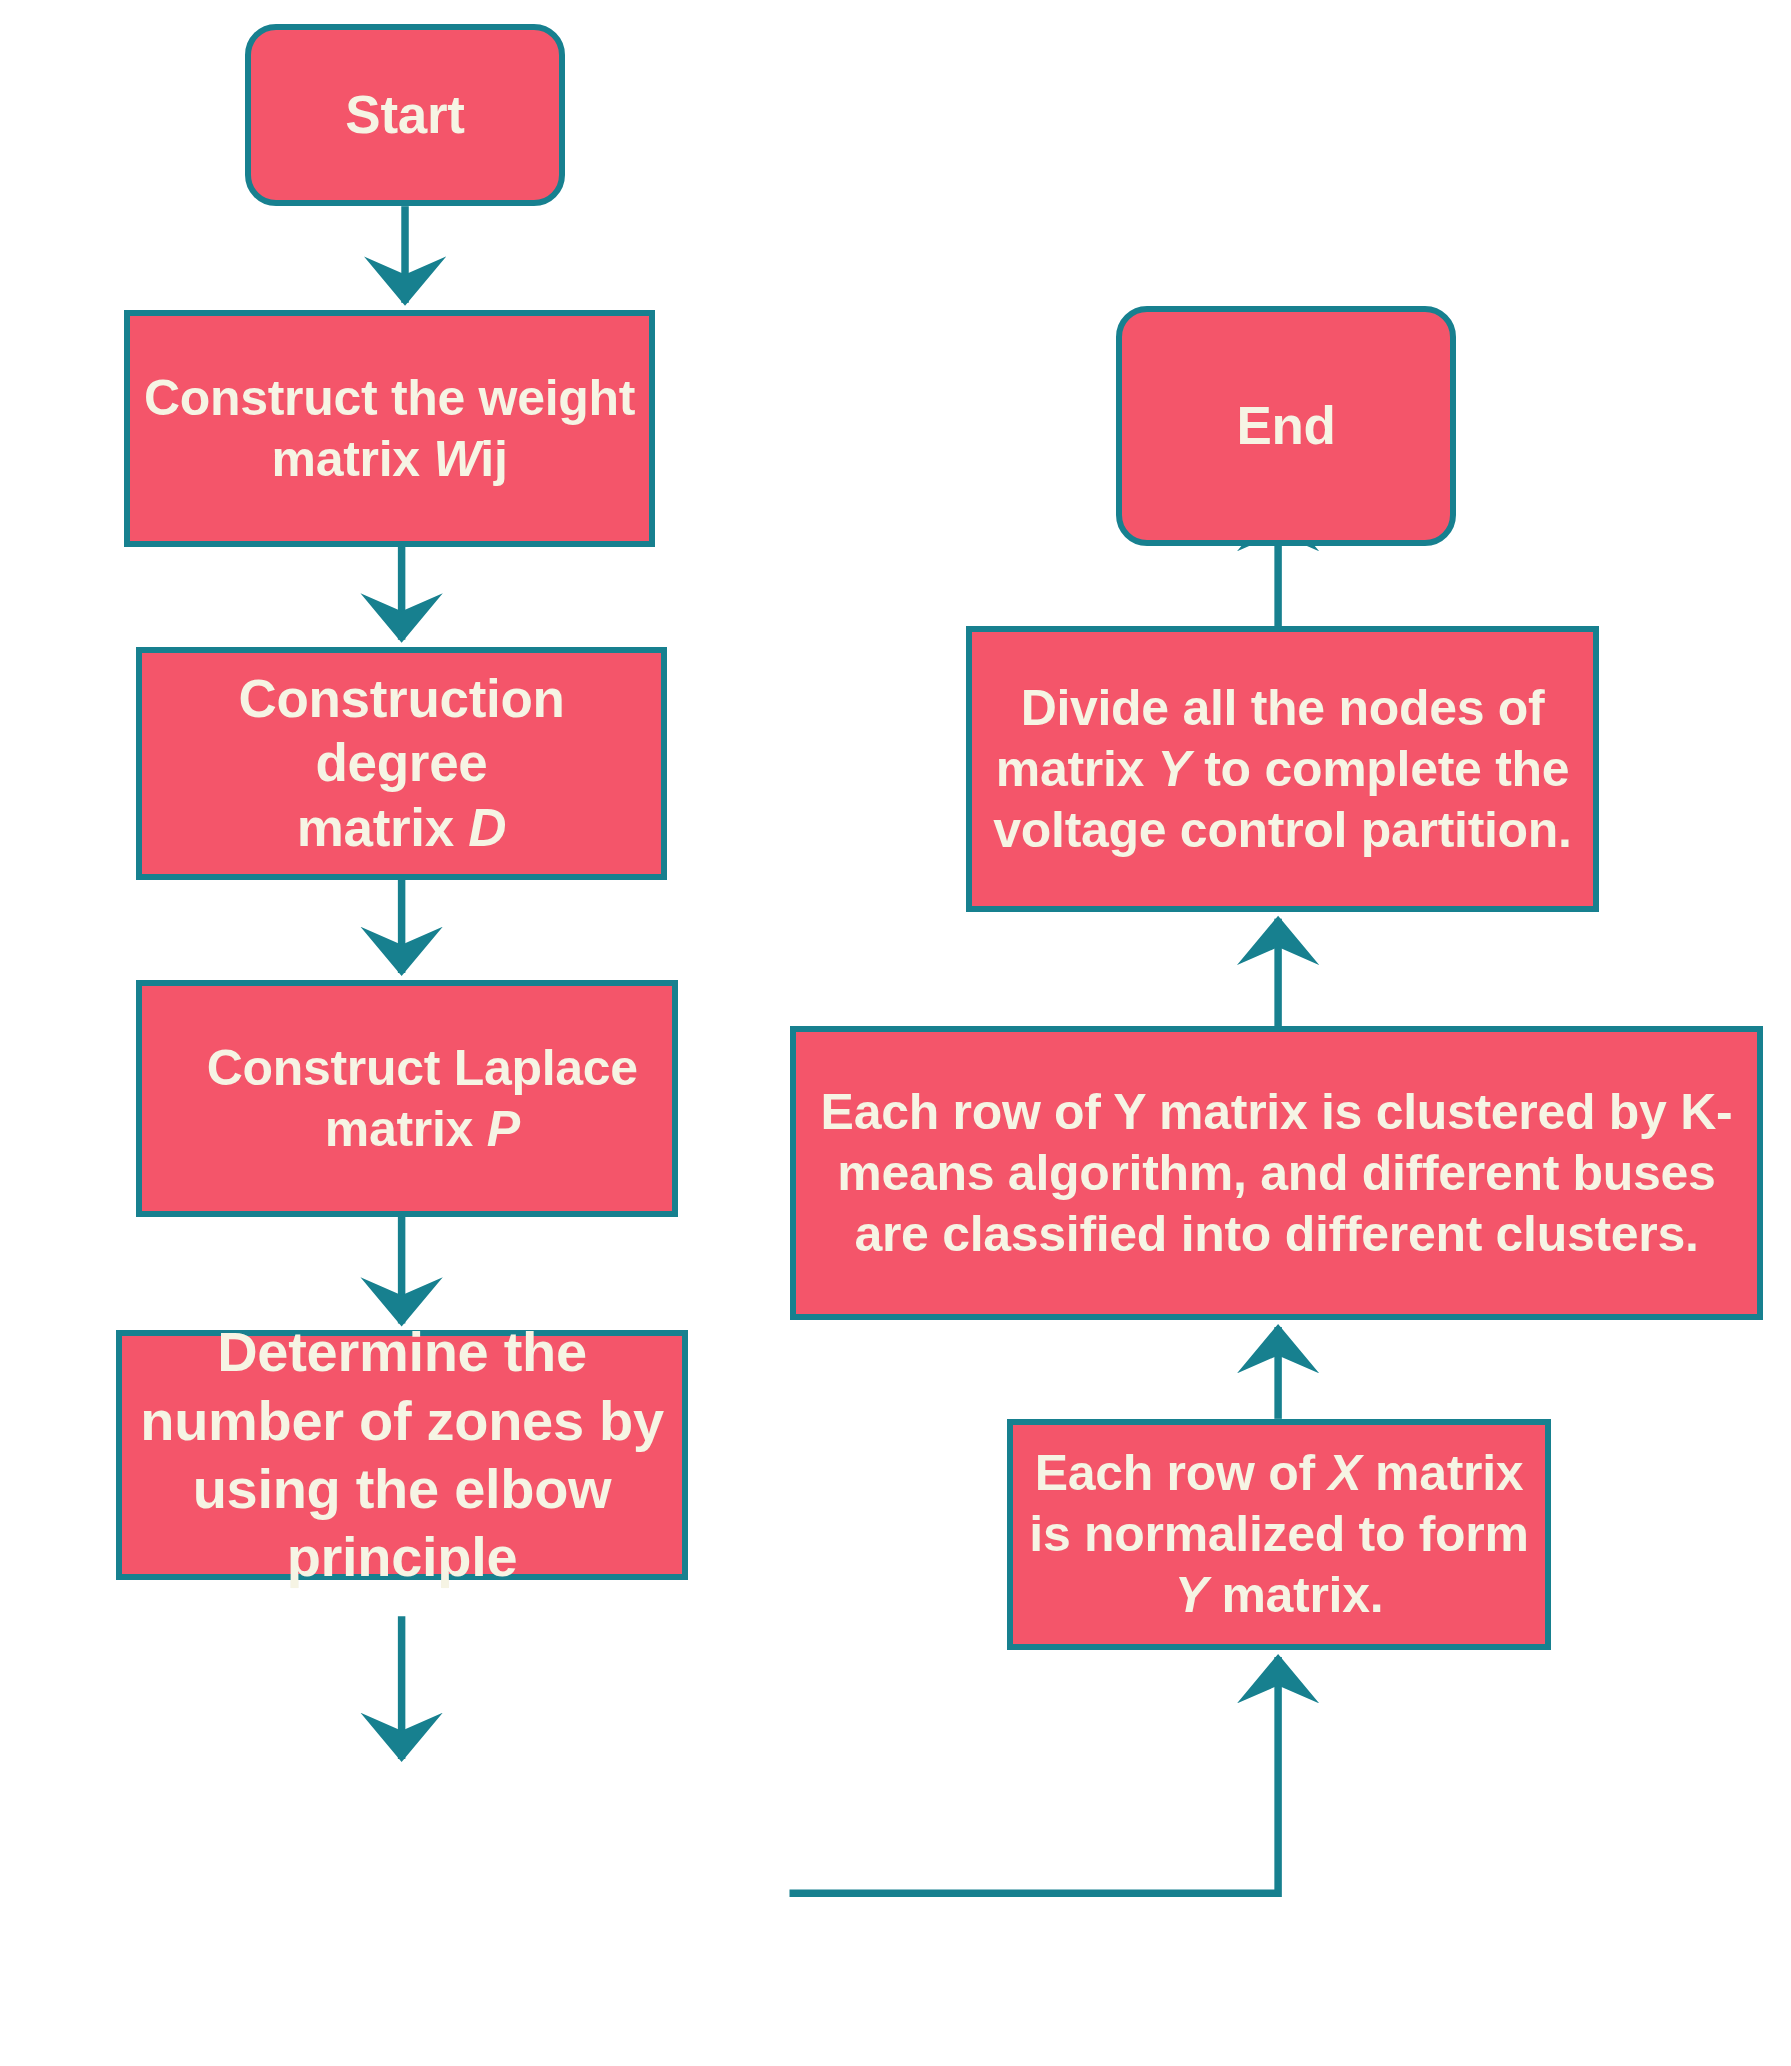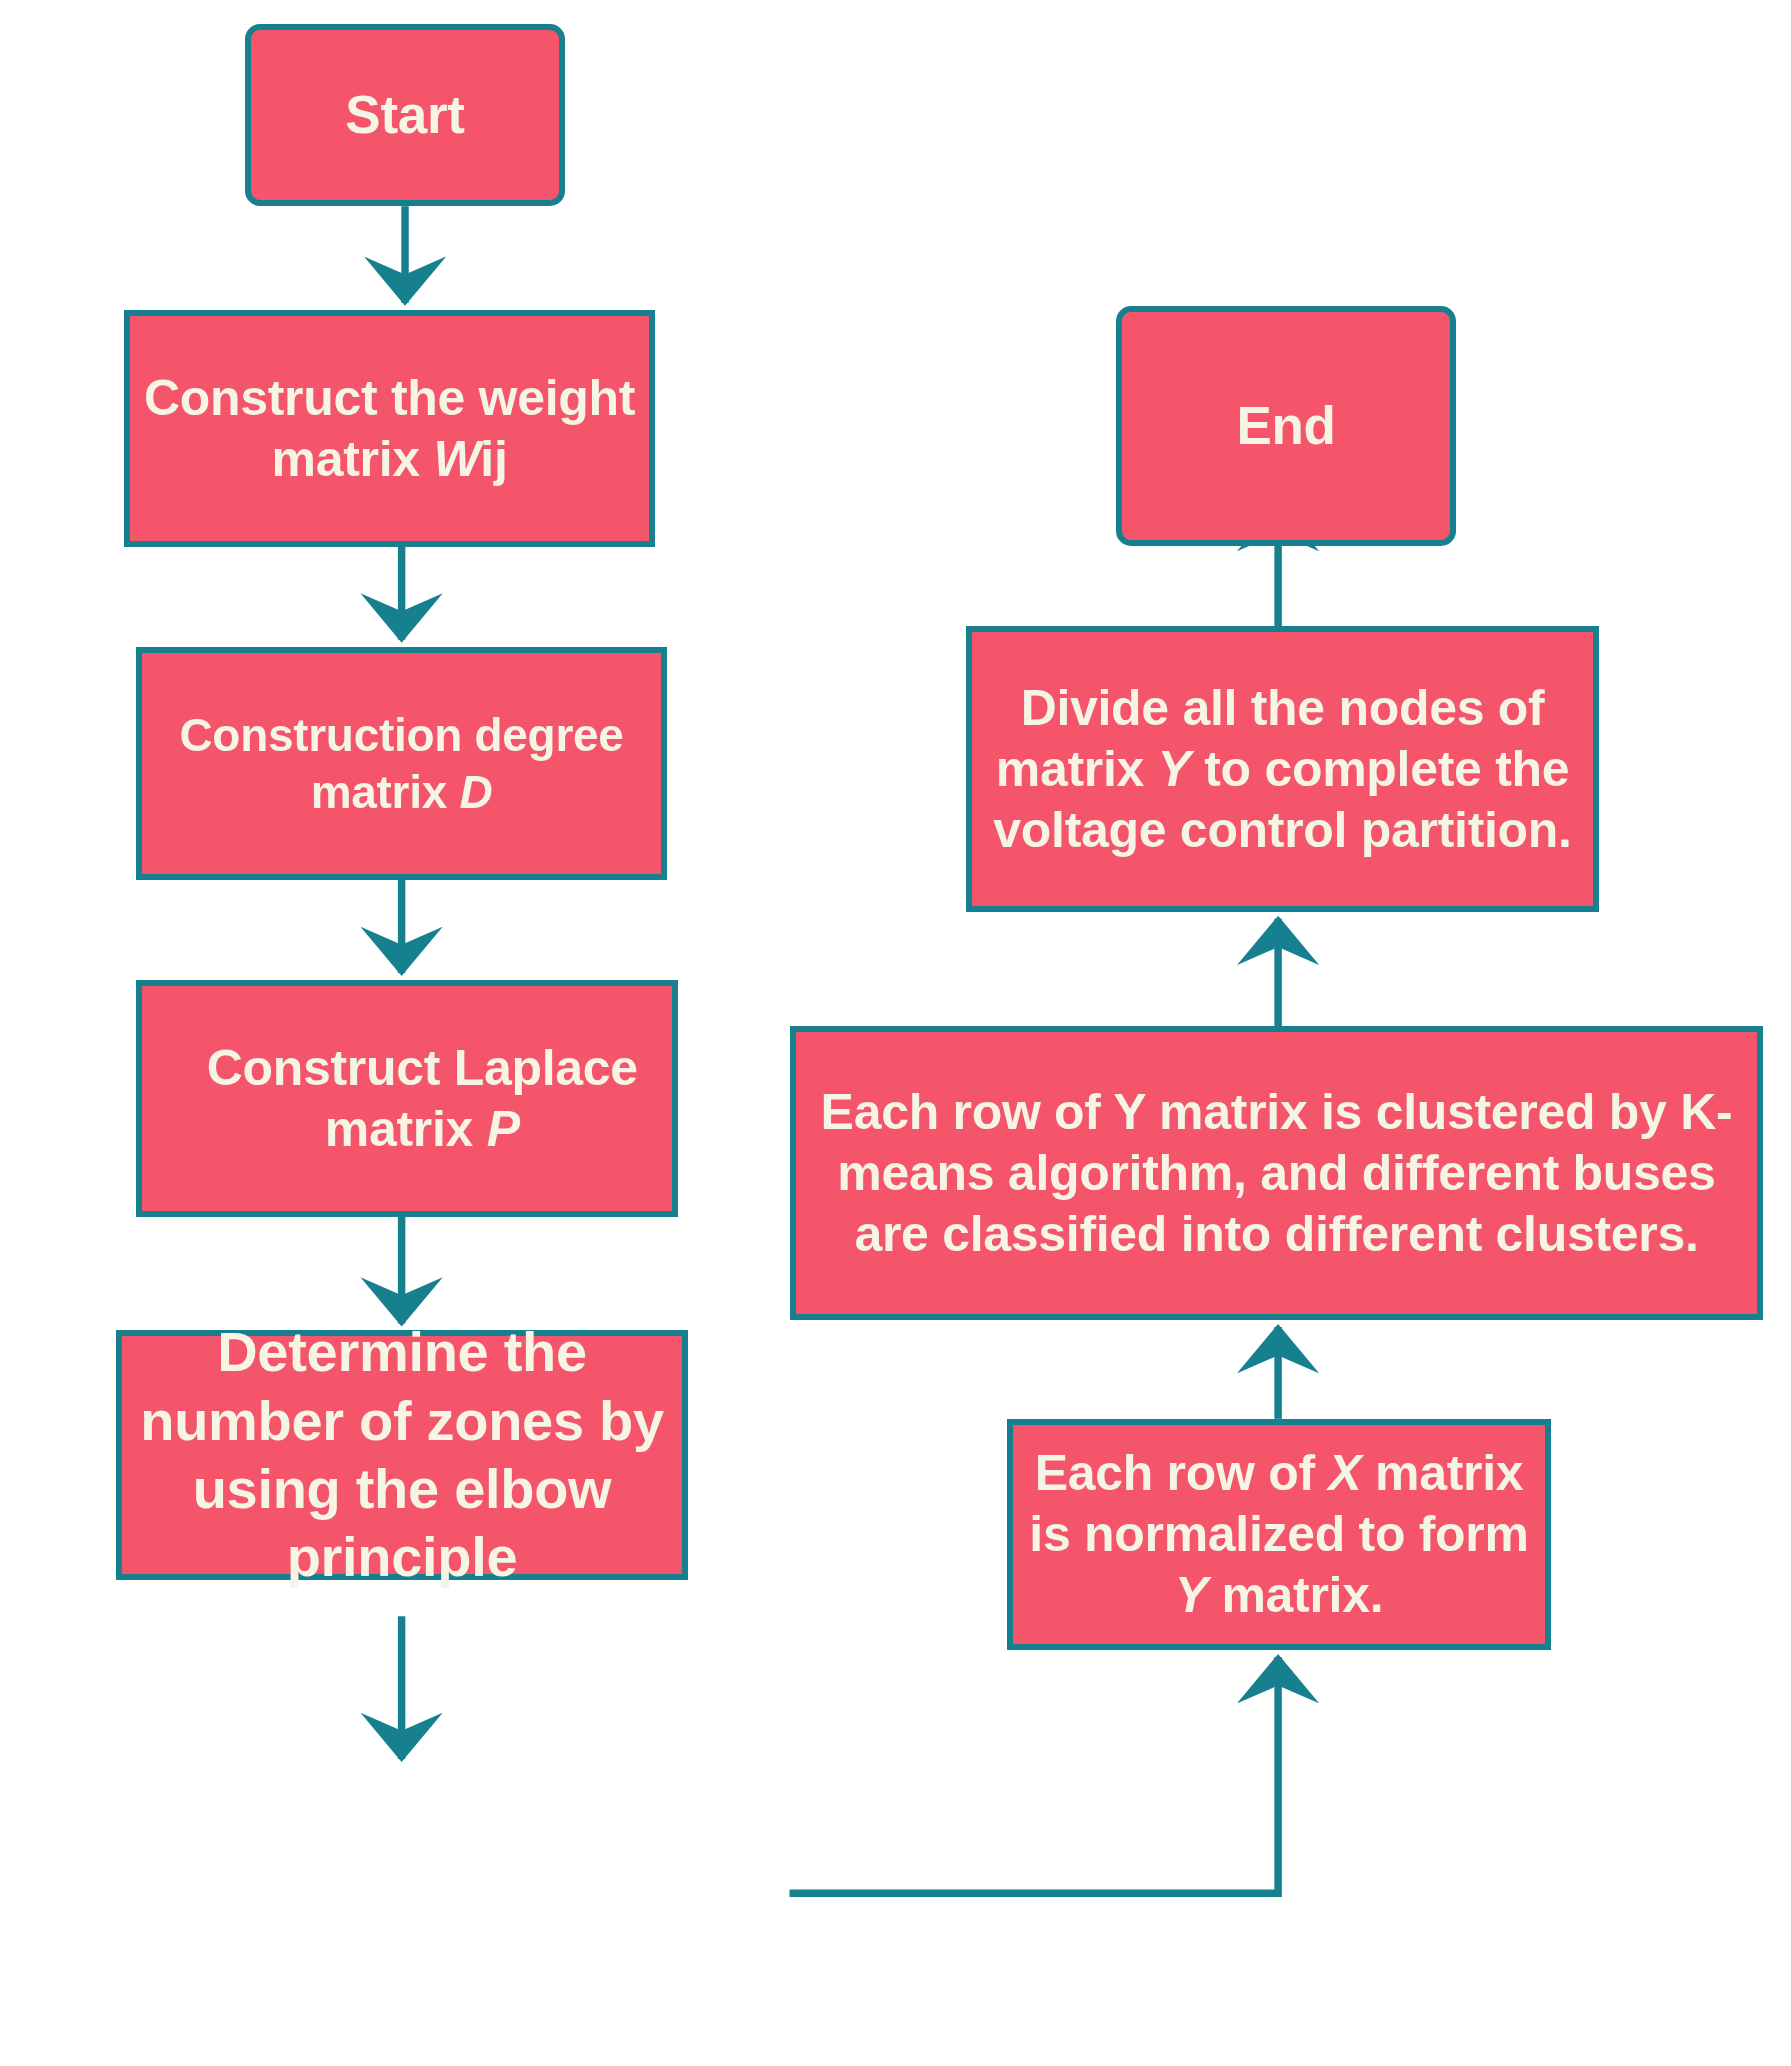--- a/index.html
+++ b/index.html
@@ -16,28 +16,28 @@
     align-items:center;
     justify-content:center;
     text-align:center;
     font-weight:700;
     line-height:1.22;
     letter-spacing:-0.3px;
     text-shadow:0 0 0.7px rgba(0,0,0,.08);
     padding:0 9.5px;
     z-index:3;
   }
-  .node.terminal{border-radius:15px;}
+  .node.terminal{border-radius:31px;}
   .node .txt{display:block;width:100%;}
   .node i{font-style:italic;}
 
   
   #n-start     {left:245px; top:24px;   width:320px;  height:182px; font-size:53px;}
   #n-weight    {left:124px; top:310px;  width:531px;  height:237px; font-size:50px;}
-  #n-degree    {left:136px; top:647px;  width:531px;  height:233px; font-size:46px;}
+  #n-degree    {left:136px; top:647px;  width:531px;  height:233px; font-size:53px;}
   #n-laplace   {left:136px; top:980px; width:542px;  height:237px; font-size:50px;padding-left:40px;}
   #n-zones     {left:116px; top:1330px; width:572px;  height:250px; font-size:56px;}
   #n-eigen     {left:26px;  top:1766px; width:764px; height:293px; font-size:50px;}
 
   #n-end       {left:1116px;top:306px;  width:340px;  height:240px; font-size:53px;}
   #n-divide    {left:966px;top:626px;  width:633px;  height:286px; font-size:50px;}
   #n-kmeans    {left:790px;top:1026px; width:973px; height:294px; font-size:50px;}
   #n-normalize {left:1007px;top:1419px; width:544px;  height:231px; font-size:50px;}
 
   

